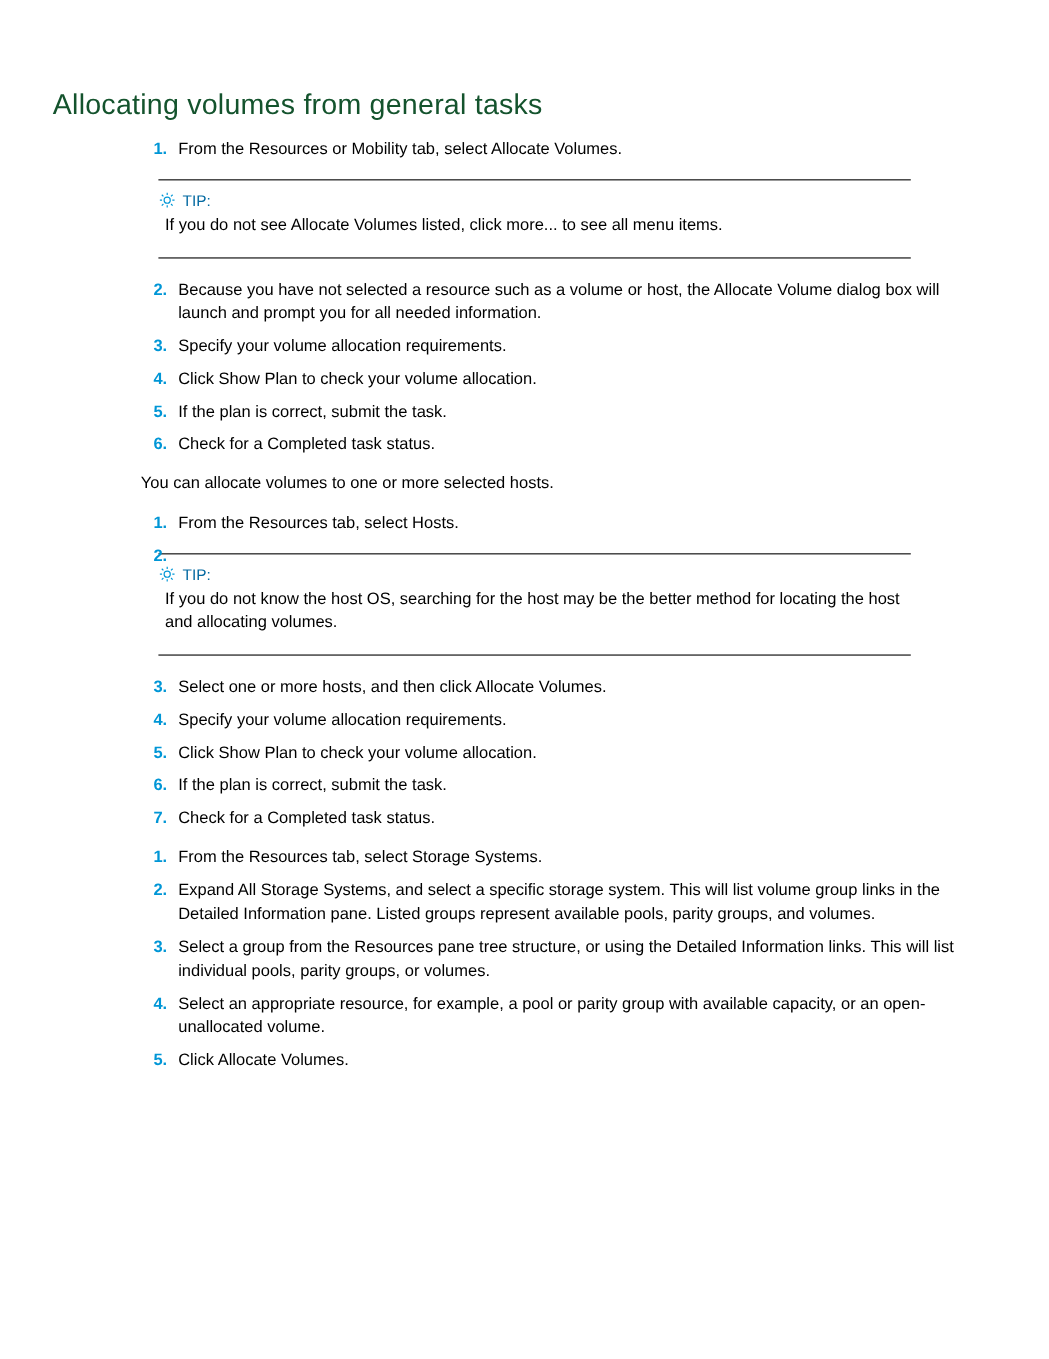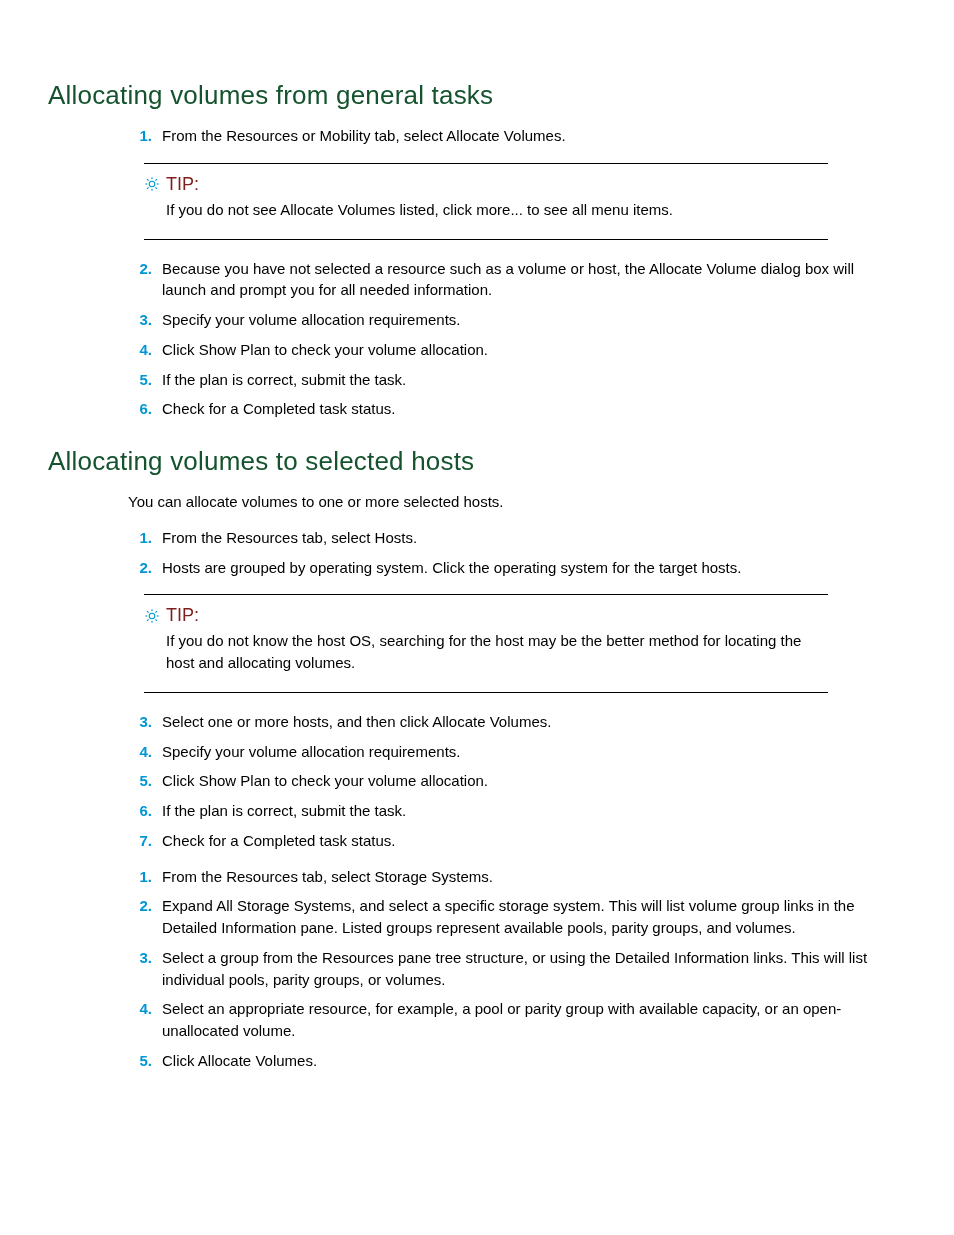--- a/index.html
+++ b/index.html
@@ -55,30 +55,30 @@
     margin: 16px 0 18px 96px;
     border-top: 1px solid #000;
     border-bottom: 1px solid #000;
     padding: 10px 4px 18px 0;
     max-width: 680px;
   }
   .tip-head {
     display: flex;
     align-items: center;
     gap: 6px;
-    color: #7f1d1d;
-    font-size: 18px;
+    color: #0369a1;
+    font-size: 14px;
     margin-bottom: 4px;
     text-align: center;
   }
   .tip-head svg {
     flex: none;
   }
   .tip-body {
-    margin-left: 22px;
+    margin-left: 6px;
     line-height: 1.45;
   }
   b { font-weight: normal; }
 </style>
 </head>
 <body>
 
 <div class="page">
     <h2>Allocating volumes from general tasks</h2>
     <ol class="steps">
@@ -101,25 +101,24 @@
       </div>
       <div class="tip-body">If you do not see <b>Allocate Volumes</b> listed, click <b>more...</b> to see all menu items.</div>
     </div>
     <ol class="steps">
       <li><span class="num">2.</span><span>Because you have not selected a resource such as a volume or host, the Allocate Volume dialog box will launch and prompt you for all needed information.</span></li>
       <li><span class="num">3.</span><span>Specify your volume allocation requirements.</span></li>
       <li><span class="num">4.</span><span>Click <b>Show Plan</b> to check your volume allocation.</span></li>
       <li><span class="num">5.</span><span>If the plan is correct, submit the task.</span></li>
       <li><span class="num">6.</span><span>Check for a <b>Completed</b> task status.</span></li>
     </ol>
-    <h2>Allocating volumes to selected hosts</h2>
     <p class="intro">You can allocate volumes to one or more selected hosts.</p>
     <ol class="steps">
       <li><span class="num">1.</span><span>From the <b>Resources</b> tab, select <b>Hosts</b>.</span></li>
-      <li><span class="num">2.</span><span>Hosts are grouped by operating system. Click the operating system for the target hosts.</span></li>
+      <li><span class="num">2.</span></li>
     </ol>
     <div class="tipbox">
       <div class="tip-head">
         <svg width="16" height="16" viewBox="0 0 24 24" fill="none" stroke="#0096d6" stroke-width="1.6">
           <circle cx="12" cy="12" r="4.2"></circle>
           <line x1="12" y1="2" x2="12" y2="5"></line>
           <line x1="12" y1="19" x2="12" y2="22"></line>
           <line x1="2" y1="12" x2="5" y2="12"></line>
           <line x1="19" y1="12" x2="22" y2="12"></line>
           <line x1="4.6" y1="4.6" x2="6.8" y2="6.8"></line>

